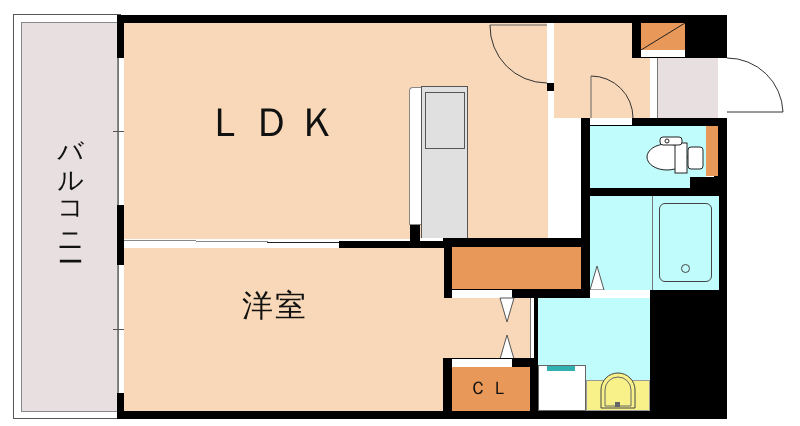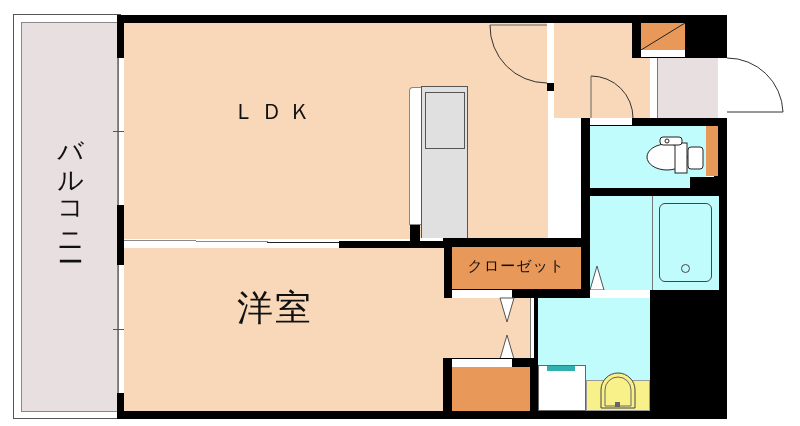--- a/index.html
+++ b/index.html
@@ -33,21 +33,21 @@
   <div class="abs wall" style="left:117px;top:15px;width:7px;height:43px;"></div>
   <div class="abs wall" style="left:117px;top:205px;width:7px;height:60px;"></div>
   <div class="abs wall" style="left:117px;top:393px;width:7px;height:26px;"></div>
   <div class="abs white" style="left:118px;top:58px;width:5px;height:147px;border-left:1px solid #777;"></div>
   <div class="abs white" style="left:118px;top:265px;width:5px;height:128px;border-left:1px solid #777;"></div>
   <div class="abs" style="left:113px;top:131px;width:14px;height:1px;background:#555;"></div>
   <div class="abs" style="left:113px;top:329px;width:14px;height:1px;background:#555;"></div>
 
   <div class="abs floor" style="left:124px;top:23px;width:424px;height:215px;"></div>
   <div class="abs floor" style="left:124px;top:23px;width:291px;height:220px;"></div>
-  <div class="label" style="left:200px;top:100px;width:150px;font-size:22px;letter-spacing:6px;">ＬＤＫ</div>
+  <div class="label" style="left:200px;top:100px;width:150px;font-size:40px;letter-spacing:6px;">ＬＤＫ</div>
 
   <div class="abs white" style="left:547px;top:23px;width:7px;height:60px;"></div>
   <div class="abs wall" style="left:547px;top:83px;width:43px;height:8px;"></div>
   <div class="abs wall" style="left:581px;top:83px;width:9px;height:215px;"></div>
   <div class="abs wall" style="left:410px;top:225px;width:10px;height:18px;"></div>
 
   <div class="abs floor" style="left:554px;top:23px;width:96px;height:95px;"></div>
   <div class="abs floor" style="left:554px;top:23px;width:78px;height:38px;"></div>
   <div class="abs wall" style="left:632px;top:23px;width:95px;height:35px;"></div>
   <div class="abs closet" style="left:641px;top:23px;width:44px;height:27px;"></div>
@@ -103,40 +103,40 @@
   <div class="abs" style="left:547px;top:366px;width:28px;height:5px;background:#30b0b0;"></div>
   <div class="abs" style="left:586px;top:380px;width:64px;height:31px;background:#f8f088;border:1px solid #999;"></div>
   <svg style="left:599px;top:372px;" width="38" height="38">
     <path d="M2 36 L2 18 A17 17 0 0 1 36 18 L36 36 Z" fill="#f8f088" stroke="#444" stroke-width="1"></path>
     <path d="M6 34 L6 18 A13 13 0 0 1 32 18 L32 34 Z" fill="none" stroke="#666" stroke-width="1"></path>
     <rect x="16" y="30" width="5" height="5" fill="#666"></rect>
   </svg>
 
   <div class="abs wall" style="left:443px;top:238px;width:147px;height:60px;"></div>
   <div class="abs closet" style="left:452px;top:247px;width:129px;height:42px;"></div>
-  <div class="label" style="left:452px;top:258px;width:129px;font-size:15px;letter-spacing:1px;">クローゼット</div>
   <div class="abs white" style="left:452px;top:290px;width:60px;height:8px;"></div>
 
   <div class="abs white" style="left:124px;top:239px;width:286px;height:6px;"></div>
   <div class="abs" style="left:124px;top:240px;width:72px;height:1px;background:#888;"></div>
   <div class="abs" style="left:196px;top:241px;width:72px;height:1px;background:#888;"></div>
   <div class="abs" style="left:267px;top:242px;width:72px;height:1px;background:#222;"></div>
   <div class="abs wall" style="left:339px;top:241px;width:104px;height:7px;"></div>
 
   <div class="abs white" style="left:409px;top:87px;width:12px;height:138px;border-radius:4px 0 0 0;border:1px solid #888;border-right:none;"></div>
   <div class="abs gray" style="left:421px;top:86px;width:47px;height:152px;border:1px solid #555;border-bottom:none;"></div>
   <div class="abs gray" style="left:425px;top:92px;width:40px;height:57px;border:1px solid #555;"></div>
 
   <div class="abs floor" style="left:124px;top:248px;width:320px;height:163px;"></div>
   <div class="abs floor" style="left:443px;top:298px;width:87px;height:60px;"></div>
-  <div class="label" style="left:205px;top:288px;width:140px;font-size:36px;letter-spacing:2px;">洋室</div>
+  <div class="label" style="left:205px;top:288px;width:140px;font-size:31px;letter-spacing:2px;">洋室</div>
   <svg style="left:500px;top:298px;" width="14" height="24">
     <polygon points="0,0 14,0 7,24" fill="#fff" stroke="#555" stroke-width="1"></polygon>
   </svg>
   <svg style="left:500px;top:335px;" width="14" height="24">
     <polygon points="7,0 0,24 14,24" fill="#fff" stroke="#555" stroke-width="1"></polygon>
   </svg>
 
   <div class="abs wall" style="left:443px;top:358px;width:95px;height:61px;"></div>
   <div class="abs white" style="left:452px;top:359px;width:60px;height:8px;"></div>
   <div class="abs closet" style="left:452px;top:367px;width:78px;height:44px;"></div>
+  <div class="label" style="left:452px;top:378px;width:78px;font-size:18px;letter-spacing:4px;">ＣＬ</div>
 
 </div>
 
 </body></html>

